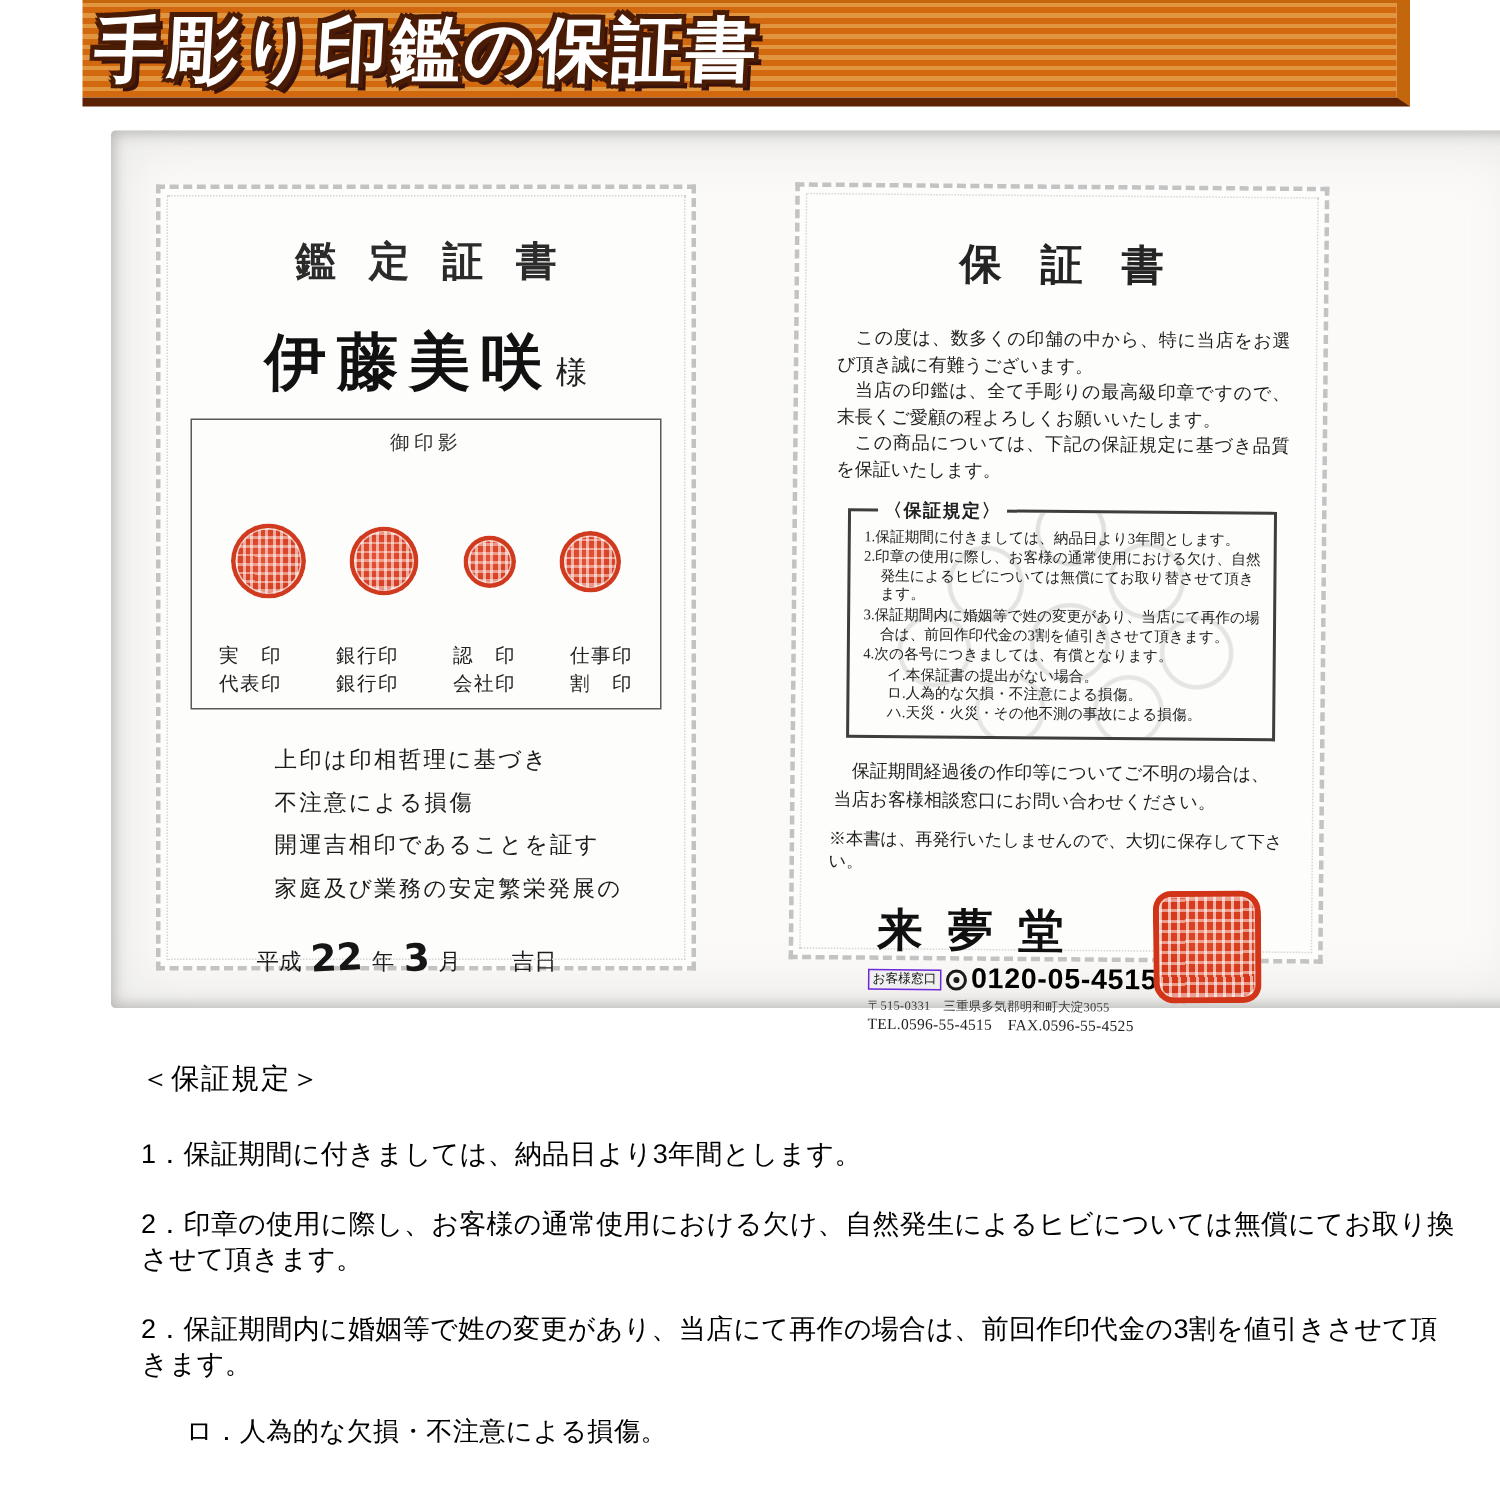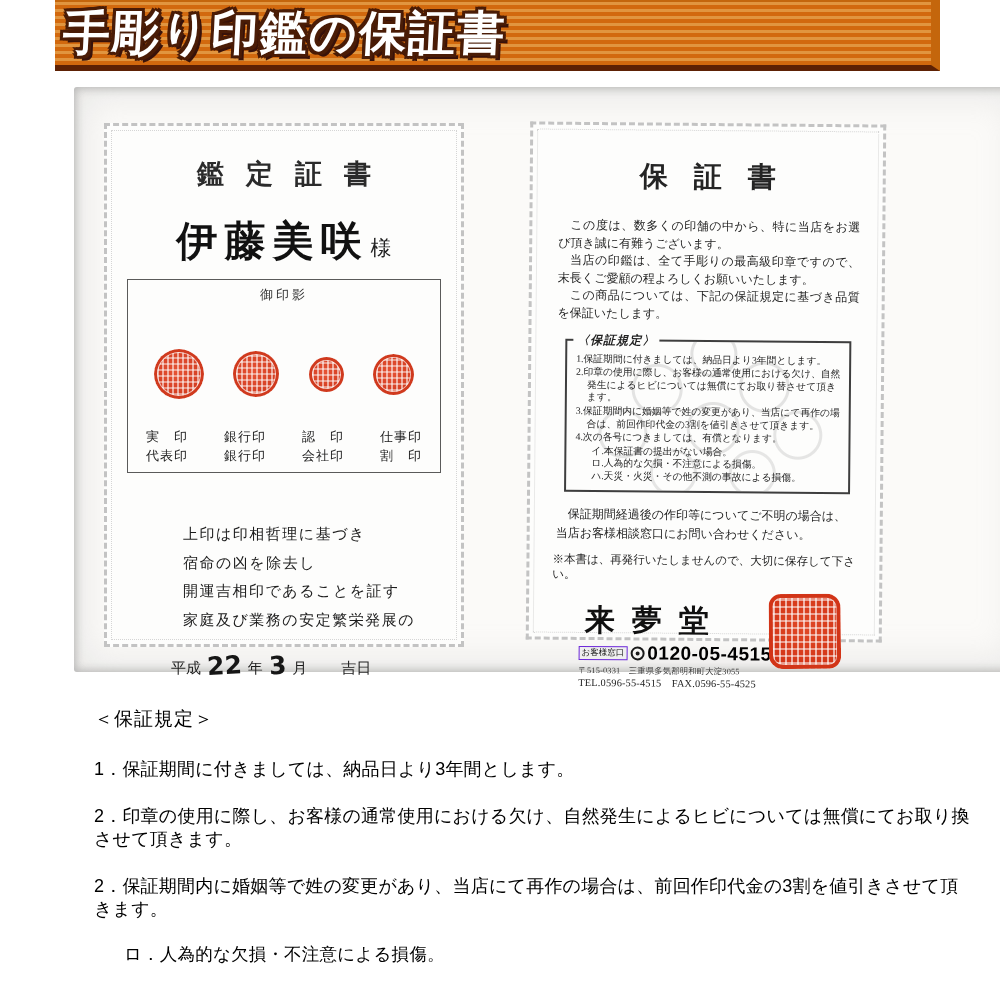--- a/index.html
+++ b/index.html
@@ -54,32 +54,32 @@
       repeating-linear-gradient(0deg, rgba(255,255,255,.0) 0 4px, rgba(255,255,255,.45) 4px 6px),
       radial-gradient(circle at 45% 45%, #e65335 0%, #d03a1e 75%);
     box-shadow: inset 0 0 0 3px #d03a1e, inset 0 0 0 4px rgba(255,255,255,.65);
   }
   .nseal.s1 { width:50px; height:50px; }
   .nseal.s2 { width:46px; height:46px; }
   .nseal.s3 { width:35px; height:35px; }
   .nseal.s4 { width:41px; height:41px; }
   .seal-labels { position:absolute; left:0; right:0; bottom:7px; display:flex; }
   .seal-col { flex:1; text-align:center; font-size:13px; line-height:19px; color:#222; letter-spacing:1px; }
-  .a-body { margin:47px 0 0 76px; font-size:15px; line-height:28.5px; letter-spacing:1.5px; color:#1c1c1c; }
+  .a-body { margin:20px 0 0 76px; font-size:15px; line-height:28.5px; letter-spacing:1.5px; color:#1c1c1c; }
   .a-date { margin:16px 0 0 64px; font-size:15px; color:#1c1c1c; white-space:nowrap; }
   .hand-num { display:inline-block; font-family:"DejaVu Sans","Liberation Sans",sans-serif; font-weight:bold; font-size:25px; transform:rotate(-3deg) translateY(1px); margin:0 6px; color:#161616; }
   .a-day { margin-left:34px; }
 
   
   .w-title-row { text-align:center; margin-top:32px; }
   .w-title { display:inline-block; font-size:28px; font-weight:600; color:#242424; letter-spacing:26px; margin-right:-26px; }
   .w-paras { margin:22px 22px 0 26px; }
   .w-paras p { font-size:12px; line-height:17.6px; color:#1e1e1e; text-indent:1em; text-align:justify; }
   .rules-box { position:relative; margin:16px 30px 0 34px; border:2px solid #3e3e3e; padding:12px 7px 7px 9px; min-height:148px; }
-  .rules-legend { position:absolute; top:-9px; left:6px; background:#fdfdfc; font-size:12px; font-weight:bold; color:#222; padding:0 4px; letter-spacing:1px;font-style:italic; }
+  .rules-legend { position:absolute; top:-9px; left:18px; background:#fdfdfc; font-size:12px; font-weight:bold; color:#222; padding:0 4px; letter-spacing:1px; }
   .rules-watermark { position:absolute; inset:0; pointer-events:none; background:
       radial-gradient(circle at 52% 8%,  transparent 20px, rgba(160,160,160,.30) 21px 23px, transparent 24px),
       radial-gradient(circle at 32% 32%, transparent 22px, rgba(160,160,160,.28) 23px 25px, transparent 26px),
       radial-gradient(circle at 70% 30%, transparent 22px, rgba(160,160,160,.28) 23px 25px, transparent 26px),
       radial-gradient(circle at 20% 62%, transparent 21px, rgba(160,160,160,.26) 22px 24px, transparent 25px),
       radial-gradient(circle at 52% 58%, transparent 23px, rgba(160,160,160,.28) 24px 26px, transparent 27px),
       radial-gradient(circle at 82% 62%, transparent 21px, rgba(160,160,160,.26) 22px 24px, transparent 25px),
       radial-gradient(circle at 38% 88%, transparent 20px, rgba(160,160,160,.25) 21px 23px, transparent 24px),
       radial-gradient(circle at 66% 88%, transparent 20px, rgba(160,160,160,.25) 21px 23px, transparent 24px);
   }
@@ -155,21 +155,21 @@
             <div>会社印</div>
           </div>
           <div class="seal-col">
             <div>仕事印</div>
             <div>割　印</div>
           </div>
         </div>
       </div>
       <div class="a-body">
         <div>上印は印相哲理に基づき</div>
-        <div>宿命の凶を除去し</div>
+        <div>不注意による損傷</div>
         <div>開運吉相印であることを証す</div>
         <div>家庭及び業務の安定繁栄発展の</div>
       </div>
       <div class="a-date">
         <span>平成</span><span class="hand-num">22</span><span>年</span><span class="hand-num">3</span><span>月</span><span class="a-day">吉日</span>
       </div>
     </div>
 
     <div class="cert cert-right">
       <div class="w-title-row">

